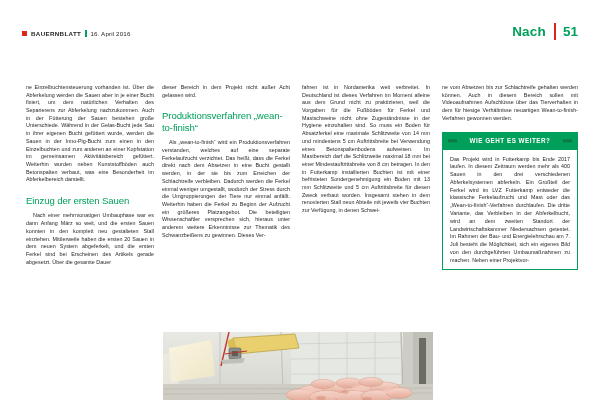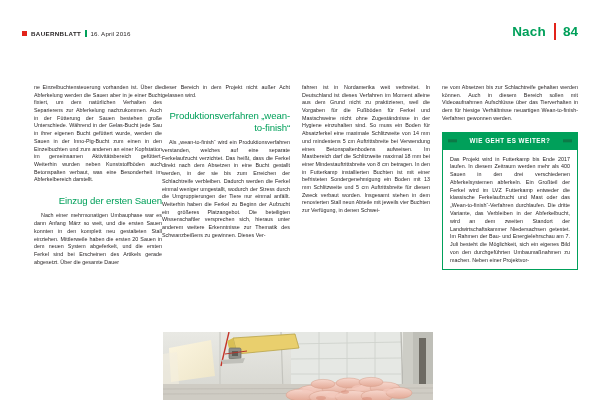--- a/index.html
+++ b/index.html
@@ -101,30 +101,30 @@
     text-align: justify;
     color: #231f20;
     letter-spacing: 0.02px;
   }
   .col p {
     margin: 0;
   }
   .col p.indent {
     text-indent: 7px;
   }
-  .col1 { left: 12px; }
+  .col1 { left: 4px; }
   .col2 { left: 140px; }
   .col3 { left: 280px; }
   .col4 { left: 420px; width: 136px; }
 
   .sub-head {
     color: #00a05a;
     font-size: 9.6px;
     line-height: 1.2;
-    text-align: right;
+    text-align: left;
     font-weight: normal;
     margin: 11px 0 6px 0;
     letter-spacing: -0.1px;
   }
 
   
   .info-box {
     margin-top: 10px;
     border: 1.4px solid #00a05a;
     border-top: none;
@@ -180,21 +180,21 @@
 <div class="page-header">
   <div class="hdr-left">
     <span class="hdr-bullet"></span>
     <span class="hdr-brand">BAUERNBLATT</span>
     <span class="hdr-sep"></span>
     <span class="hdr-date">16. April 2016</span>
   </div>
   <div class="hdr-right">
     <span class="hdr-section">Nach</span>
     <span class="hdr-rule"></span>
-    <span class="hdr-page">84</span>
+    <span class="hdr-page">51</span>
   </div>
 </div>
 
 <div class="columns">
 
   <div class="col col1">
     <p>ne Einzelbuchtensteuerung vorhanden ist. Über die Abferkelung werden die Sauen aber in je einer Bucht fixiert, um dem natürlichen Verhalten des Separierens zur Abferkelung nachzukommen. Auch in der Fütterung der Sauen bestehen große Unterschiede. Während in der Gelas-Bucht jede Sau in ihrer eigenen Bucht gefüttert wurde, werden die Sauen in der Inno-Pig-Bucht zum einen in den Einzelbuchten und zum anderen an einer Kopfstation im gemeinsamen Aktivitätsbereich gefüttert. Weiterhin wurden neben Kunststoffböden auch Betonspalten verbaut, was eine Besonderheit im Abferkelbereich darstellt.</p>
     <h2 class="sub-head">Einzug der ersten Sauen</h2>
     <p class="indent">Nach einer mehrmonatigen Umbauphase war es dann Anfang März so weit, und die ersten Sauen konnten in den komplett neu gestalteten Stall einziehen. Mittlerweile haben die ersten 20 Sauen in dem neuen System abgeferkelt, und die ersten Ferkel sind bei Erscheinen des Artikels gerade abgesetzt. Über die gesamte Dauer</p>
   </div>

